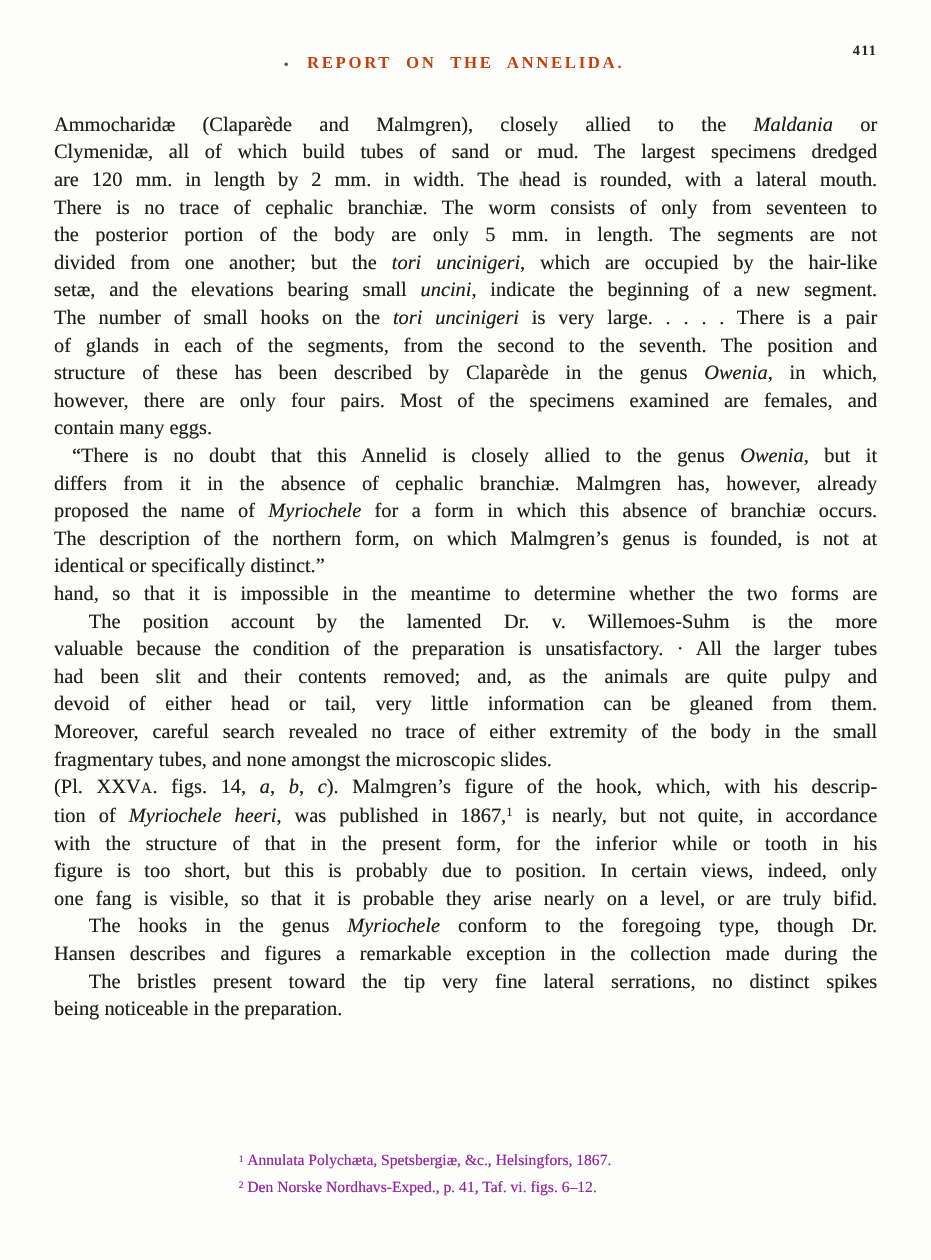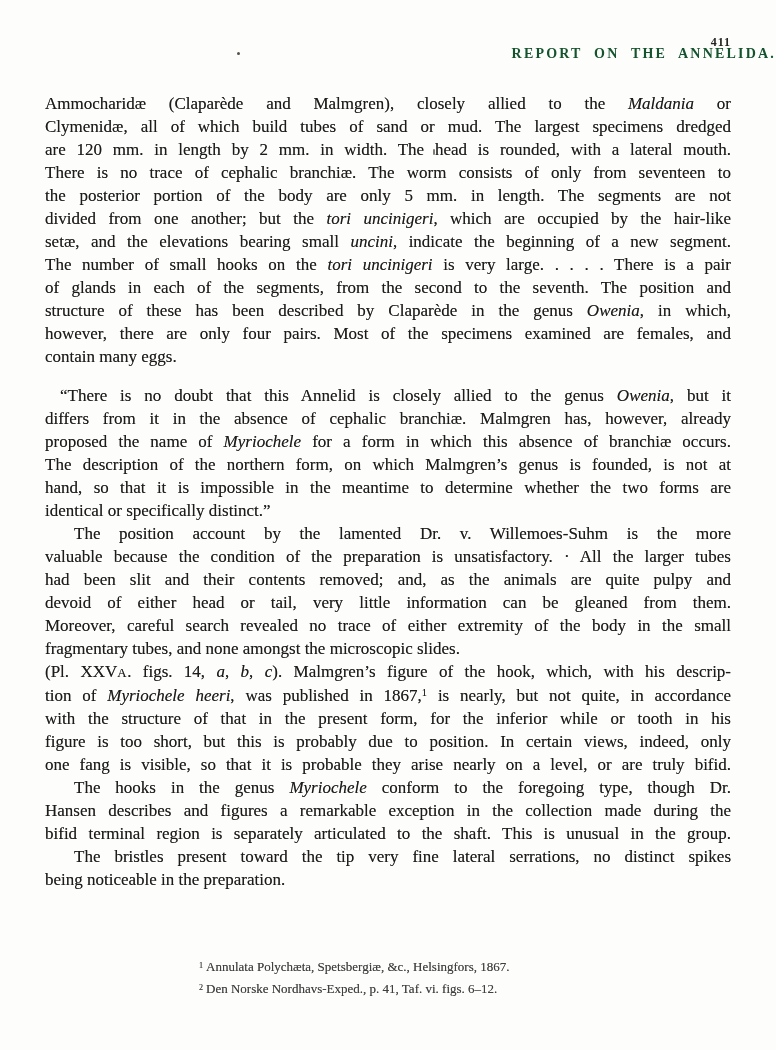--- a/index.html
+++ b/index.html
@@ -12,26 +12,26 @@
     overflow: hidden;
     font-family: "Liberation Serif", "DejaVu Serif", serif;
     color: #1d1c1a;
   }
   
   .running-head {
     position: absolute;
     top: 46px;
     left: 0;
     width: 100%;
-    text-align: right;
+    text-align: center;
     font-size: 14px;
     font-weight: bold;
     letter-spacing: 2.2px;
     word-spacing: 6px;
-    color: #14532d;
+    color: #c2410c;
   }
   .page-number {
     position: absolute;
     top: 35px;
     right: 45px;
     font-size: 12px;
     font-weight: bold;
     letter-spacing: 1px;
     color: #242320;
   }
@@ -45,38 +45,38 @@
     line-height: 23px;
     text-shadow: 0 0 0.4px rgba(30,28,26,0.55);
   }
   .line {
     text-align: justify;
     text-align-last: justify;
     white-space: normal;
   }
   .line.last { text-align-last: left; }
   .line.indent-normal { text-indent: 29px; }
-  .line.indent-quote { text-indent: 15px; margin-top: 16px; }
+  .line.indent-quote { text-indent: 15px; }
   .i { font-style: italic; }
   .sc { font-size: 0.76em; letter-spacing: 0.5px; }
   .sup {
     font-size: 0.62em;
     vertical-align: baseline;
     position: relative;
     top: -0.45em;
     line-height: 0;
   }
   
   .footnotes {
     position: absolute;
     top: 956px;
     left: 199px;
     font-size: 13px;
     line-height: 22px;
-    color: #404040;
+    color: #a21caf;
     text-shadow: 0 0 0.4px rgba(30,28,26,0.5);
   }
   .footnote .sup { top: -0.35em; margin-right: 3px; }
   
   .speck {
     position: absolute;
     background: #55514c;
     border-radius: 50%;
   }
   .speck-header { left: 237px; top: 52px; width: 3px; height: 3px; }
@@ -103,36 +103,35 @@
       <div class="line">setæ, and the elevations bearing small <span class="i">uncini</span>, indicate the beginning of a new segment.</div>
       <div class="line">The number of small hooks on the <span class="i">tori uncinigeri</span> is very large. . . . .  There is a pair</div>
       <div class="line">of glands in each of the segments, from the second to the seventh.  The position and</div>
       <div class="line">structure of these has been described by Claparède in the genus <span class="i">Owenia</span>, in which,</div>
       <div class="line">however, there are only four pairs.  Most of the specimens examined are females, and</div>
       <div class="line last">contain many eggs.</div>
       <div class="line indent-quote">“There is no doubt that this Annelid is closely allied to the genus <span class="i">Owenia</span>, but it</div>
       <div class="line">differs from it in the absence of cephalic branchiæ.  Malmgren has, however, already</div>
       <div class="line">proposed the name of <span class="i">Myriochele</span> for a form in which this absence of branchiæ occurs.</div>
       <div class="line">The description of the northern form, on which Malmgren’s genus is founded, is not at</div>
+      <div class="line last">identical or specifically distinct.”</div>
       <div class="line">hand, so that it is impossible in the meantime to determine whether the two forms are</div>
-      <div class="line last">identical or specifically distinct.”</div>
       <div class="line indent-normal">The position account by the lamented Dr. v. Willemoes-Suhm is the more</div>
       <div class="line">valuable because the condition of the preparation is unsatisfactory. · All the larger tubes</div>
       <div class="line">had been slit and their contents removed; and, as the animals are quite pulpy and</div>
       <div class="line">devoid of either head or tail, very little information can be gleaned from them.</div>
       <div class="line">Moreover, careful search revealed no trace of either extremity of the body in the small</div>
       <div class="line last">fragmentary tubes, and none amongst the microscopic slides.</div>
       <div class="line">(Pl. XXV<span class="sc">A</span>. figs. 14, <span class="i">a</span>, <span class="i">b</span>, <span class="i">c</span>).  Malmgren’s figure of the hook, which, with his descrip-</div>
       <div class="line">tion of <span class="i">Myriochele heeri</span>, was published in 1867,<span class="sup">1</span> is nearly, but not quite, in accordance</div>
       <div class="line">with the structure of that in the present form, for the inferior while or tooth in his</div>
       <div class="line">figure is too short, but this is probably due to position.  In certain views, indeed, only</div>
       <div class="line">one fang is visible, so that it is probable they arise nearly on a level, or are truly bifid.</div>
       <div class="line indent-normal">The hooks in the genus <span class="i">Myriochele</span> conform to the foregoing type, though Dr.</div>
       <div class="line">Hansen describes and figures a remarkable exception in the collection made during the</div>
-      <div class="line">bifid terminal region is separately articulated to the shaft.  This is unusual in the group.</div>
       <div class="line indent-normal">The bristles present toward the tip very fine lateral serrations, no distinct spikes</div>
       <div class="line last">being noticeable in the preparation.</div>
     </div>
 
   <div class="footnotes">
       <div class="footnote"><span class="sup">1</span>Annulata Polychæta, Spetsbergiæ, &amp;c., Helsingfors, 1867.</div>
       <div class="footnote"><span class="sup">2</span>Den Norske Nordhavs-Exped., p. 41, Taf. vi. figs. 6–12.</div>
     </div>
 </div>
 

